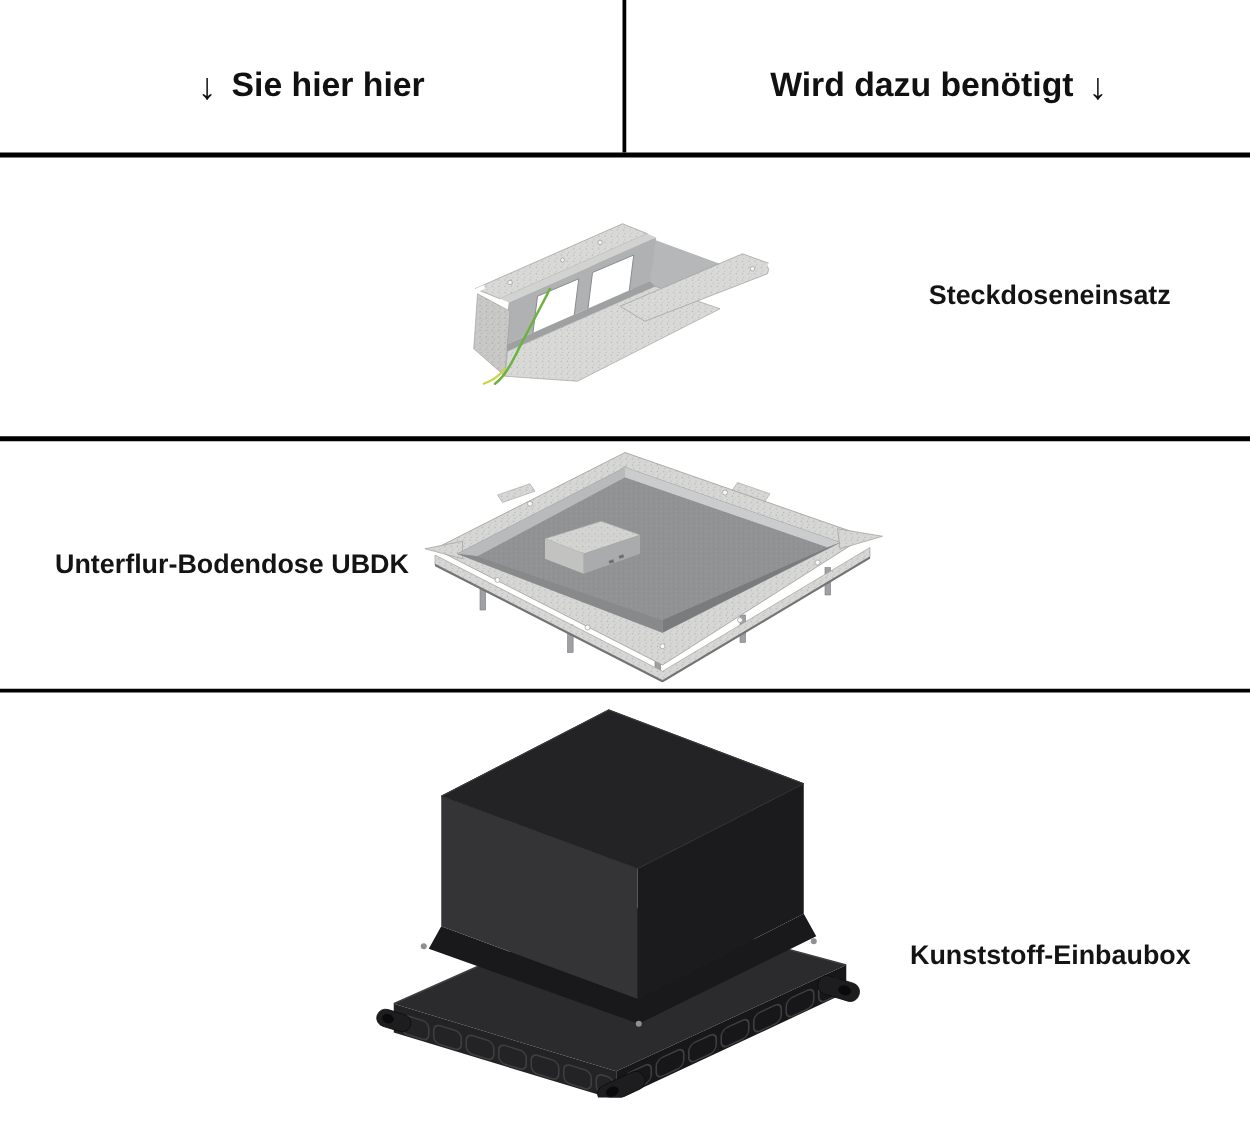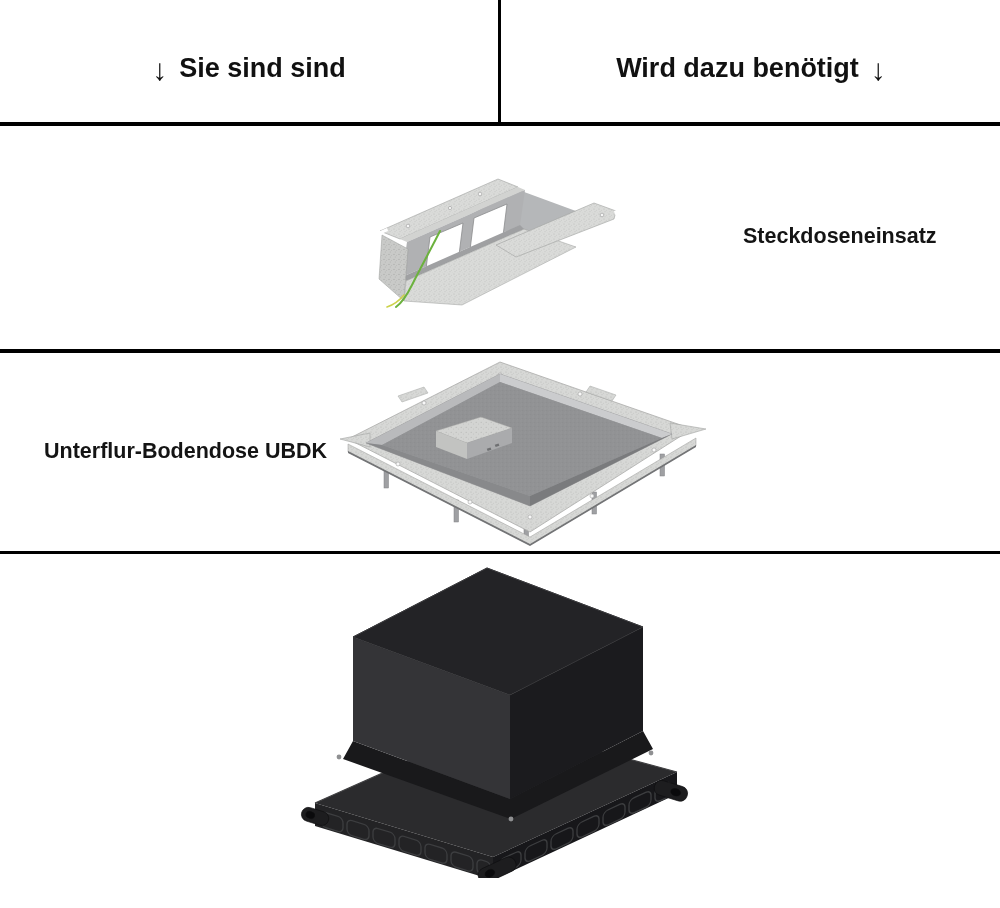--- a/index.html
+++ b/index.html
@@ -37,21 +37,21 @@
   .label2{left:24px;top:85px;}
   .label3{left:728px;top:197px;}
 </style>
 </head>
 <body>
 
 <div class="canvas">
 
   <div class="hcell left">
     <span class="arrow">↓</span>
-    <span>Sie sind sind</span>
+    <span>Sie hier hier</span>
   </div>
   <div class="hcell right">
     <span>Wird dazu benötigt</span>
     <span class="arrow">↓</span>
   </div>
   <div class="vline"></div>
   <div class="hline hl1"></div>
   <div class="hline hl2"></div>
   <div class="hline hl3"></div>
 
@@ -230,15 +230,16 @@
         <polygon points="172,5 328,64 195,132 38,74" fill="#232326" stroke="#2c2c2f" stroke-width="0.8"></polygon>
         <path d="M38,74 L172,5 L328,64" stroke="#39393c" stroke-width="1" fill="none"></path>
 
         <g fill="#8f9092">
           <circle cx="24" cy="194" r="2.4"></circle>
             <circle cx="196" cy="256" r="2.4"></circle>
             <circle cx="336" cy="190" r="2.4"></circle>
         </g>
       </svg>
     </div>
+    <div class="plabel label3">Kunststoff-Einbaubox</div>
   </section>
 
 </div>
 
 </body></html>

